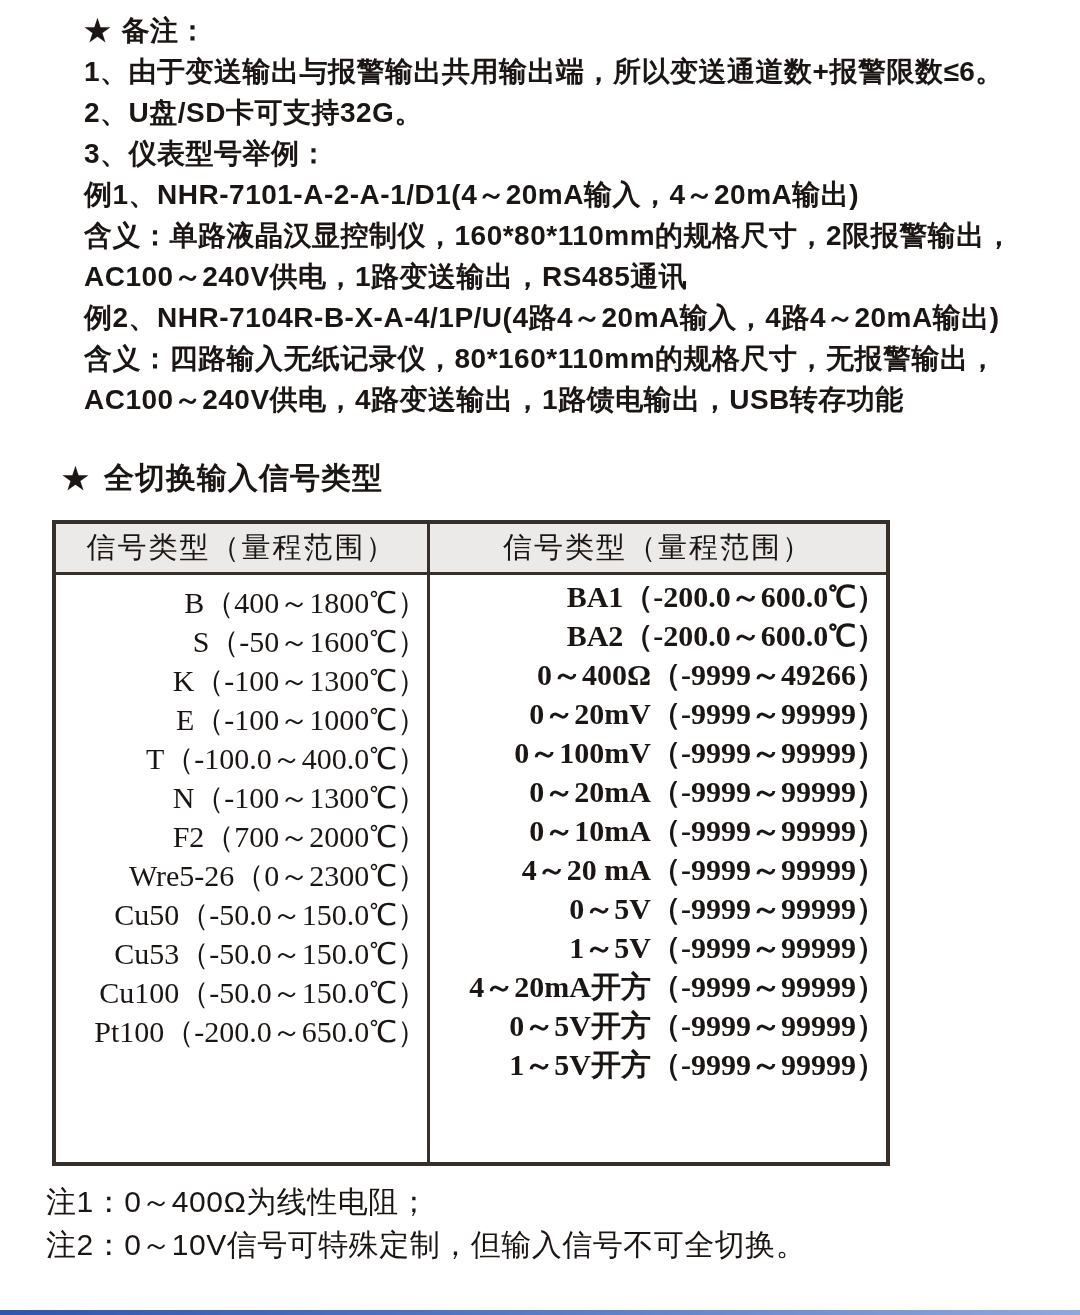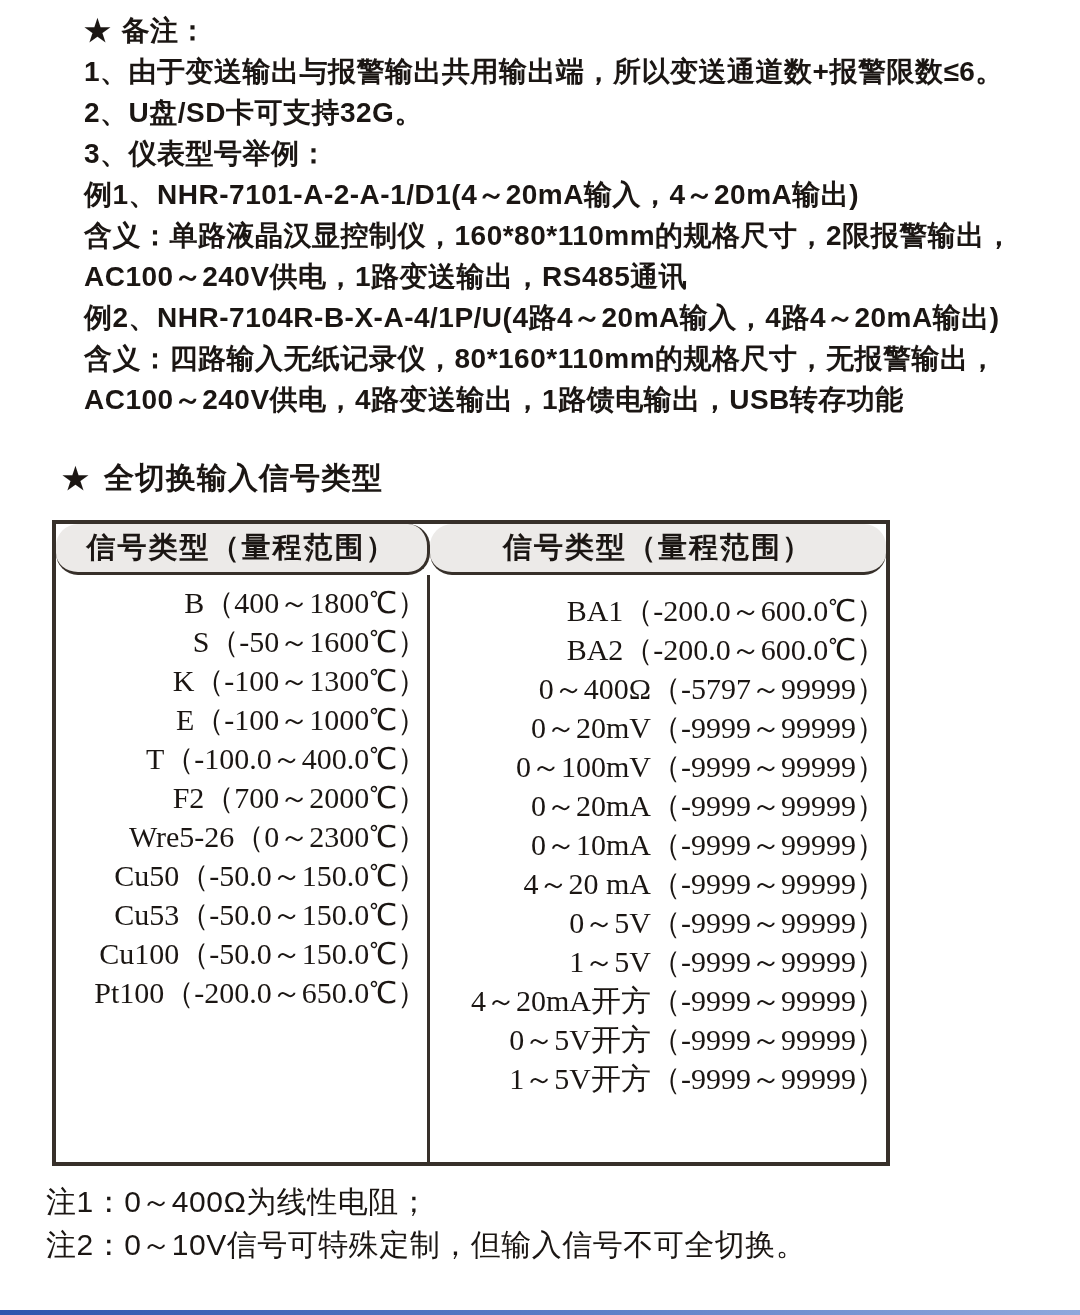--- a/index.html
+++ b/index.html
@@ -53,35 +53,34 @@
     background: #ffffff;
     font-family: "Liberation Serif", serif;
   }
   .th {
     background: #eceae8;
     border-bottom: 3px solid #37302a;
     display: flex;
     align-items: center;
     justify-content: center;
     font-size: 29px;
-    font-weight: bold;
+    font-weight: normal;
     letter-spacing: 2px;
-    border-radius: 22px;
   }
   .col-divider { border-right: 3px solid #37302a; }
   .td {
     padding: 8px 0 0 27px;
     font-size: 30px;
     text-align: right;
   }
   .td .cell-line {
     line-height: 39px;
     white-space: nowrap;
   }
-  .td-right { padding-top: 16px; }
+  .td-right { padding-top: 2px; font-weight: bold; }
 
   
   .footnotes {
     position: absolute;
     left: 46px;
     top: 1180px;
     font-size: 30px;
     font-weight: normal;
     line-height: 43px;
     letter-spacing: 0.5px;
@@ -126,32 +125,33 @@
 <div class="signal-table">
   <div class="th col-divider">信号类型（量程范围）</div>
   <div class="th">信号类型（量程范围）</div>
 
   <div class="td col-divider">
     <div class="cell-line">B（400～1800℃）</div>
     <div class="cell-line">S（-50～1600℃）</div>
     <div class="cell-line">K（-100～1300℃）</div>
     <div class="cell-line">E（-100～1000℃）</div>
     <div class="cell-line">T（-100.0～400.0℃）</div>
+    <div class="cell-line">N（-100～1300℃）</div>
     <div class="cell-line">F2（700～2000℃）</div>
     <div class="cell-line">Wre5-26（0～2300℃）</div>
     <div class="cell-line">Cu50（-50.0～150.0℃）</div>
     <div class="cell-line">Cu53（-50.0～150.0℃）</div>
     <div class="cell-line">Cu100（-50.0～150.0℃）</div>
     <div class="cell-line">Pt100（-200.0～650.0℃）</div>
   </div>
 
   <div class="td td-right">
     <div class="cell-line">BA1（-200.0～600.0℃）</div>
     <div class="cell-line">BA2（-200.0～600.0℃）</div>
-    <div class="cell-line">0～400Ω（-5797～99999）</div>
+    <div class="cell-line">0～400Ω（-9999～49266）</div>
     <div class="cell-line">0～20mV（-9999～99999）</div>
     <div class="cell-line">0～100mV（-9999～99999）</div>
     <div class="cell-line">0～20mA（-9999～99999）</div>
     <div class="cell-line">0～10mA（-9999～99999）</div>
     <div class="cell-line">4～20 mA（-9999～99999）</div>
     <div class="cell-line">0～5V（-9999～99999）</div>
     <div class="cell-line">1～5V（-9999～99999）</div>
     <div class="cell-line">4～20mA开方（-9999～99999）</div>
     <div class="cell-line">0～5V开方（-9999～99999）</div>
     <div class="cell-line">1～5V开方（-9999～99999）</div>

